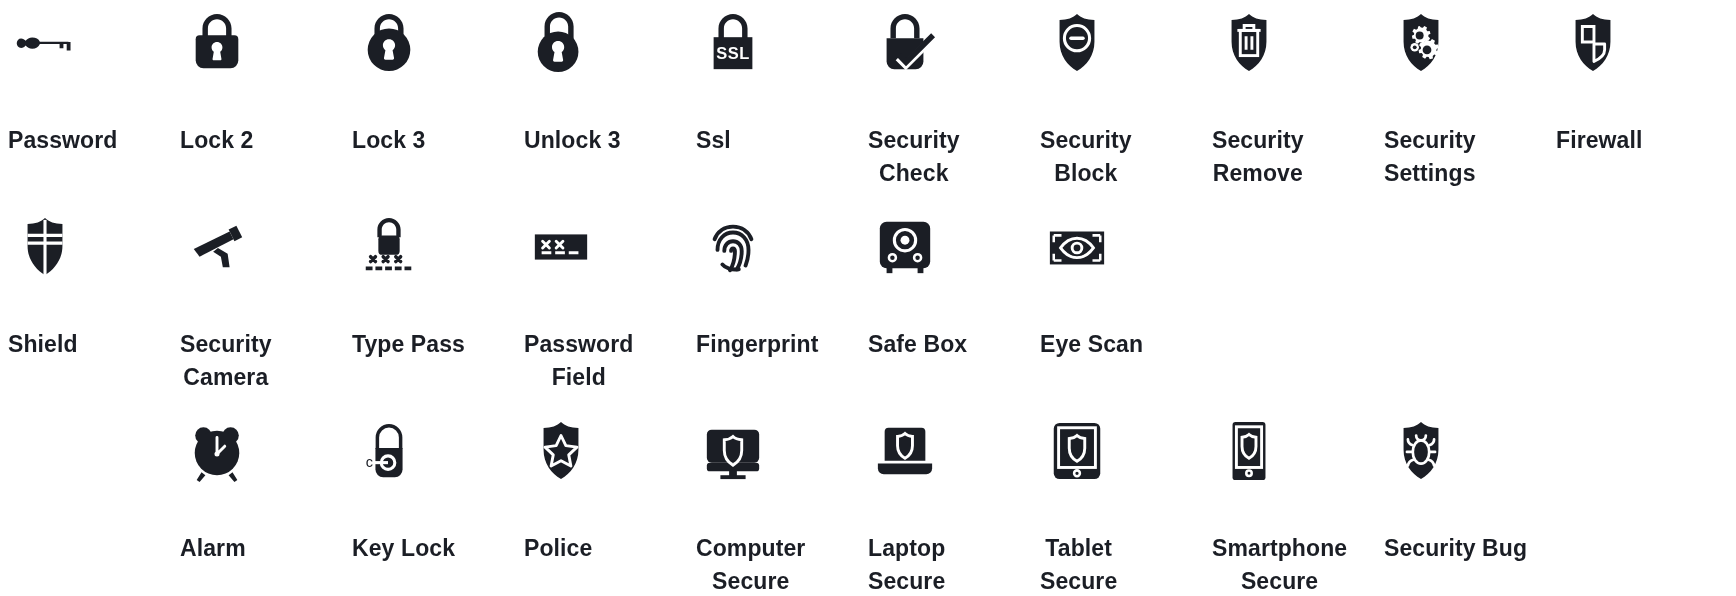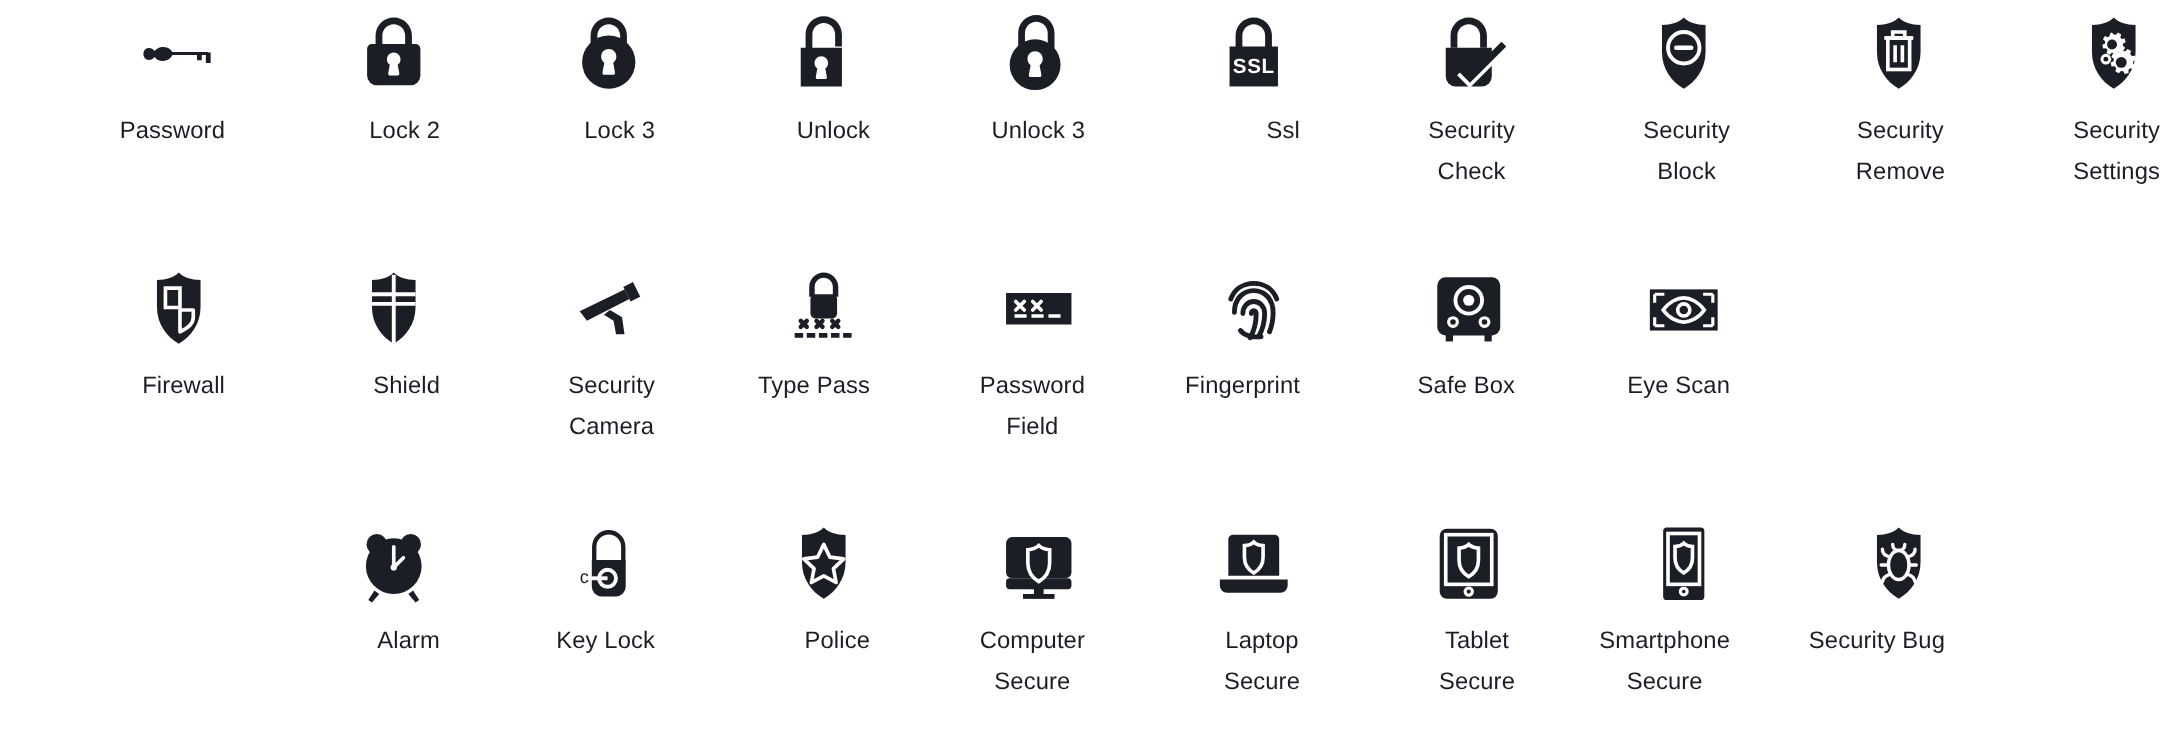--- a/index.html
+++ b/index.html
@@ -19,46 +19,47 @@
     display: grid;
     grid-template-columns: repeat(10, 1fr);
     grid-auto-rows: 204px;
     width: 1736px;
     padding: 0 8px;
   }
 
   .icon-cell {
     display: flex;
     flex-direction: column;
-    align-items: flex-end;
+    align-items: flex-start;
     justify-content: flex-start;
     padding-top: 0px;
+    gap: 36px;
   }
 
   .icon-art {
     height: 74px;
     width: 74px;
     display: flex;
     align-items: flex-end;
     justify-content: center;
     margin-bottom: 14px;
   }
   .icon-art svg {
     display: block;
     width: 62px;
     height: 62px;
     overflow: visible;
   }
 
   .icon-label {
-    font-size: 19px;
+    font-size: 23px;
     line-height: 33px;
     color: #1b1e25;
     text-align: center;
-    font-weight: 400;
+    font-weight: 700;
     letter-spacing: 0.1px;
     max-width: 165px;
     white-space: pre-line;
   }
 
   
   .col-offset-1 { grid-column-start: 2; }
 </style>
 </head>
 <body>
@@ -84,30 +85,20 @@
     </div>
     <div class="icon-cell">
       <div class="icon-art">
         <svg viewBox="0 0 64 64" xmlns="http://www.w3.org/2000/svg" fill="#1b1e25">
     <path d="M32 2c-8.3 0-15 6.7-15 15v10h5.6V17c0-5.2 4.2-9.4 9.4-9.4s9.4 4.2 9.4 9.4v10H47V17c0-8.3-6.7-15-15-15z"></path>
     <circle cx="32" cy="39" r="22"></circle>
     <path fill="#fff" d="M32 28c-3.6 0-6.3 2.8-6.3 6.3 0 2.1 1 4 2.6 5.1l-1.5 8.2c-.1.9.6 1.7 1.5 1.7h7.4c.9 0 1.6-.8 1.5-1.7l-1.5-8.2c1.6-1.1 2.6-3 2.6-5.1C38.3 30.8 35.6 28 32 28z"></path>
   </svg>
       </div>
       <div class="icon-label">Lock 3</div>
-    </div>
-    <div class="icon-cell">
-      <div class="icon-art">
-        <svg viewBox="0 0 64 64" xmlns="http://www.w3.org/2000/svg" fill="#1b1e25">
-    <path d="M32 1c-8.3 0-15 6.7-15 15v12h5.6V16c0-5.2 4.2-9.4 9.4-9.4s9.4 4.2 9.4 9.4v10H47V16c0-8.3-6.7-15-15-15z"></path>
-    <path d="M13 27h34v32H13z"></path>
-    <path fill="#fff" d="M30 34c-3.2 0-5.6 2.5-5.6 5.6 0 1.9.9 3.5 2.3 4.5l-1.3 7.3c-.1.8.5 1.5 1.3 1.5h6.6c.8 0 1.4-.7 1.3-1.5l-1.3-7.3c1.4-1 2.3-2.6 2.3-4.5C35.6 36.5 33.2 34 30 34z"></path>
-  </svg>
-      </div>
-      <div class="icon-label">Unlock</div>
     </div>
     <div class="icon-cell">
       <div class="icon-art">
         <svg viewBox="0 0 64 64" xmlns="http://www.w3.org/2000/svg" fill="#1b1e25">
     <path d="M30 0c-8.3 0-15 6.7-15 15v14h5.6V15c0-5.2 4.2-9.4 9.4-9.4S39.4 9.8 39.4 15v14H45V15c0-8.3-6.7-15-15-15z"></path>
     <circle cx="29" cy="41" r="21"></circle>
     <path fill="#fff" d="M29 30c-3.6 0-6.3 2.8-6.3 6.3 0 2.1 1 4 2.6 5.1l-1.5 8.2c-.1.9.6 1.7 1.5 1.7h7.4c.9 0 1.6-.8 1.5-1.7l-1.5-8.2c1.6-1.1 2.6-3 2.6-5.1C35.3 32.8 32.6 30 29 30z"></path>
   </svg>
       </div>
       <div class="icon-label">Unlock 3</div>

